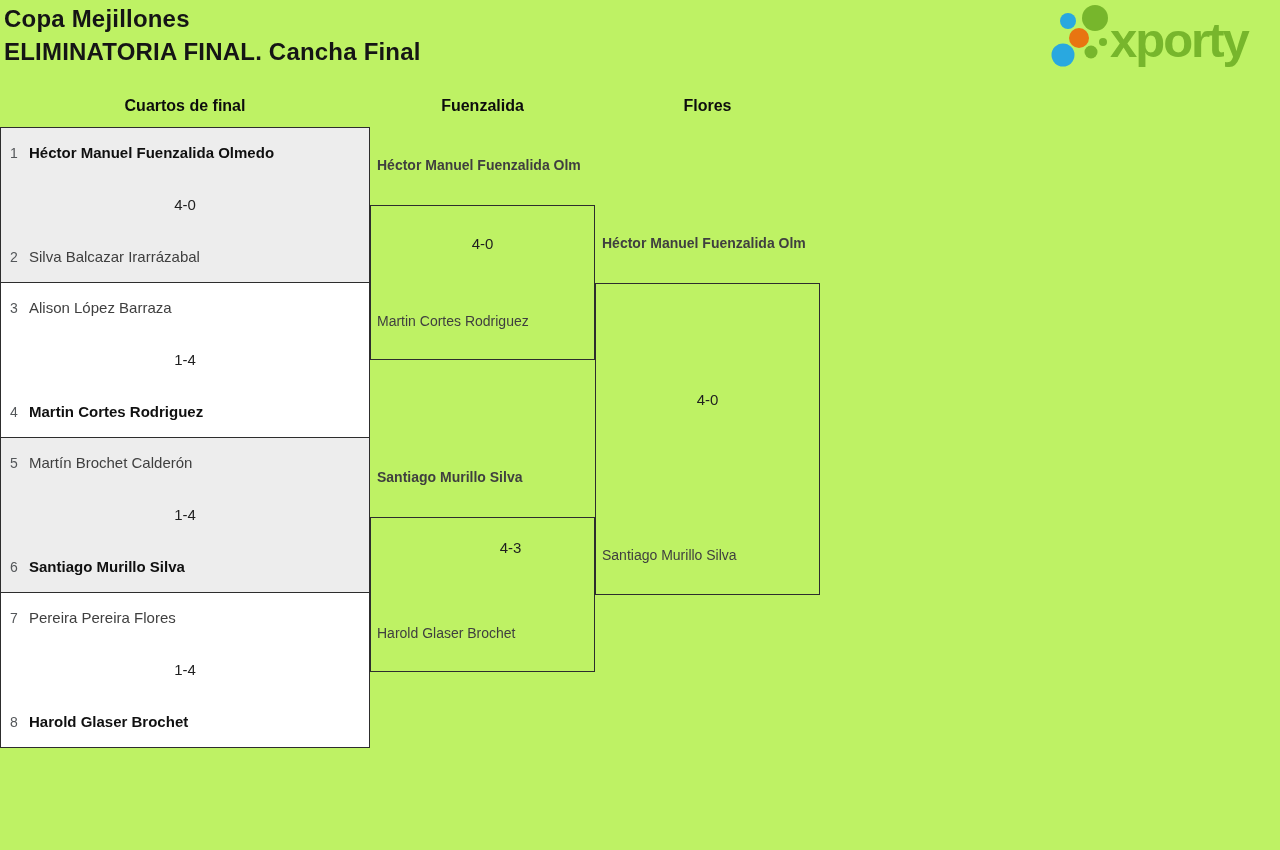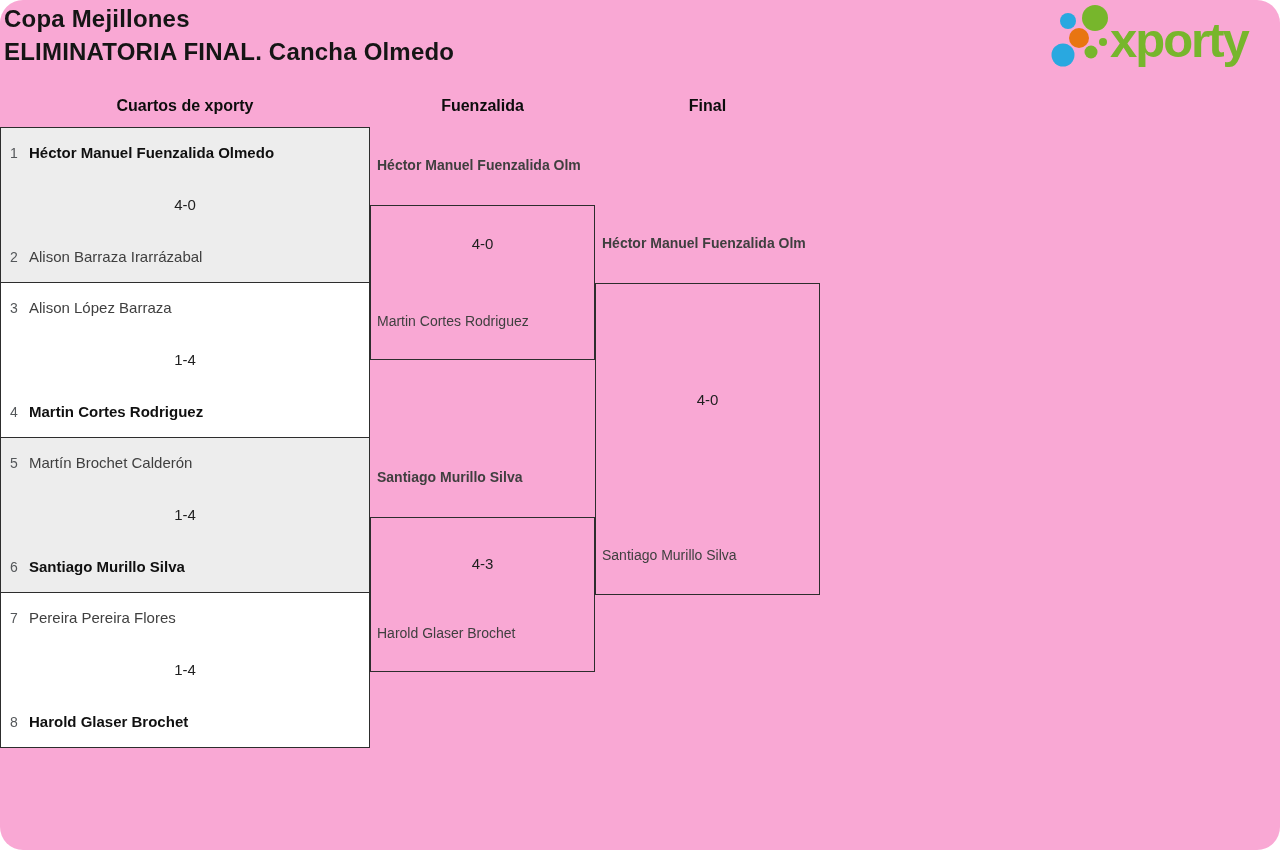--- a/index.html
+++ b/index.html
@@ -1,23 +1,22 @@
 <!DOCTYPE html>
 <html><head>
 <meta charset="utf-8">
 <style>
   html, body { margin: 0; padding: 0; background: #ffffff; }
   .page {
     position: relative;
     width: 1280px;
     height: 850px;
-    background: #f9a8d4;
+    background: #bef264;
     font-family: "Liberation Sans", sans-serif;
     overflow: hidden;
-    border-radius: 23px;
   }
   .title {
     position: absolute;
     left: 4px;
     top: 2px;
     font-size: 24px;
     line-height: 33px;
     font-weight: 600;
     color: #151515;
     letter-spacing: 0.2px;
@@ -110,67 +109,67 @@
   .overlay-score {
     position: absolute;
     text-align: center;
     font-size: 15px;
     line-height: 20px;
     color: #1f1f1f;
   }
   .sf-score-col { left: 370px; width: 225px; }
   .f-score-col  { left: 595px; width: 225px; }
   .sf1-score { top: 234px; }
-  .sf2-score { top: 554px; }
+  .sf2-score { top: 538px; margin-left: 28px; }
   .f-score   { top: 390px; }
 
   .logo {
     position: absolute;
     left: 1038px;
     top: 4px;
     width: 240px;
     height: 64px;
     cursor: pointer;
   }
 </style>
 </head>
 <body>
 
 <div class="page">
 
   <div class="title">
     <div>Copa Mejillones</div>
-    <div>ELIMINATORIA FINAL. Cancha Olmedo</div>
+    <div>ELIMINATORIA FINAL. Cancha Final</div>
   </div>
 
   <svg class="logo" viewBox="0 0 240 64">
     <g>
       <circle cx="30" cy="17" r="8" fill="#29a8e0"></circle>
       <circle cx="57" cy="14" r="13" fill="#77b62c"></circle>
       <circle cx="41" cy="34" r="10" fill="#e87511"></circle>
       <circle cx="25" cy="51" r="11.5" fill="#29a8e0"></circle>
       <circle cx="53" cy="48" r="6.5" fill="#77b62c"></circle>
       <circle cx="65" cy="38" r="4" fill="#77b62c"></circle>
     </g>
     <text x="72" y="53" font-family="Liberation Sans, sans-serif" font-size="49" font-weight="700" letter-spacing="-2" fill="#77b62c">xporty</text>
   </svg>
 
-  <div class="col-header hdr-qf">Cuartos de xporty</div>
+  <div class="col-header hdr-qf">Cuartos de final</div>
   <div class="col-header hdr-sf">Fuenzalida</div>
-  <div class="col-header hdr-f">Final</div>
+  <div class="col-header hdr-f">Flores</div>
 
   <div class="qf-box qf-1 qf-gray">
     <div class="slot slot-top">
       <span class="seed">1</span>
       <span class="pname winner">Héctor Manuel Fuenzalida Olmedo</span>
     </div>
     <div class="score qf-score">4-0</div>
     <div class="slot slot-bottom">
       <span class="seed">2</span>
-      <span class="pname">Alison Barraza Irarrázabal</span>
+      <span class="pname">Silva Balcazar Irarrázabal</span>
     </div>
   </div>
 
   <div class="qf-box qf-2">
     <div class="slot slot-top">
       <span class="seed">3</span>
       <span class="pname">Alison López Barraza</span>
     </div>
     <div class="score qf-score">1-4</div>
     <div class="slot slot-bottom">

